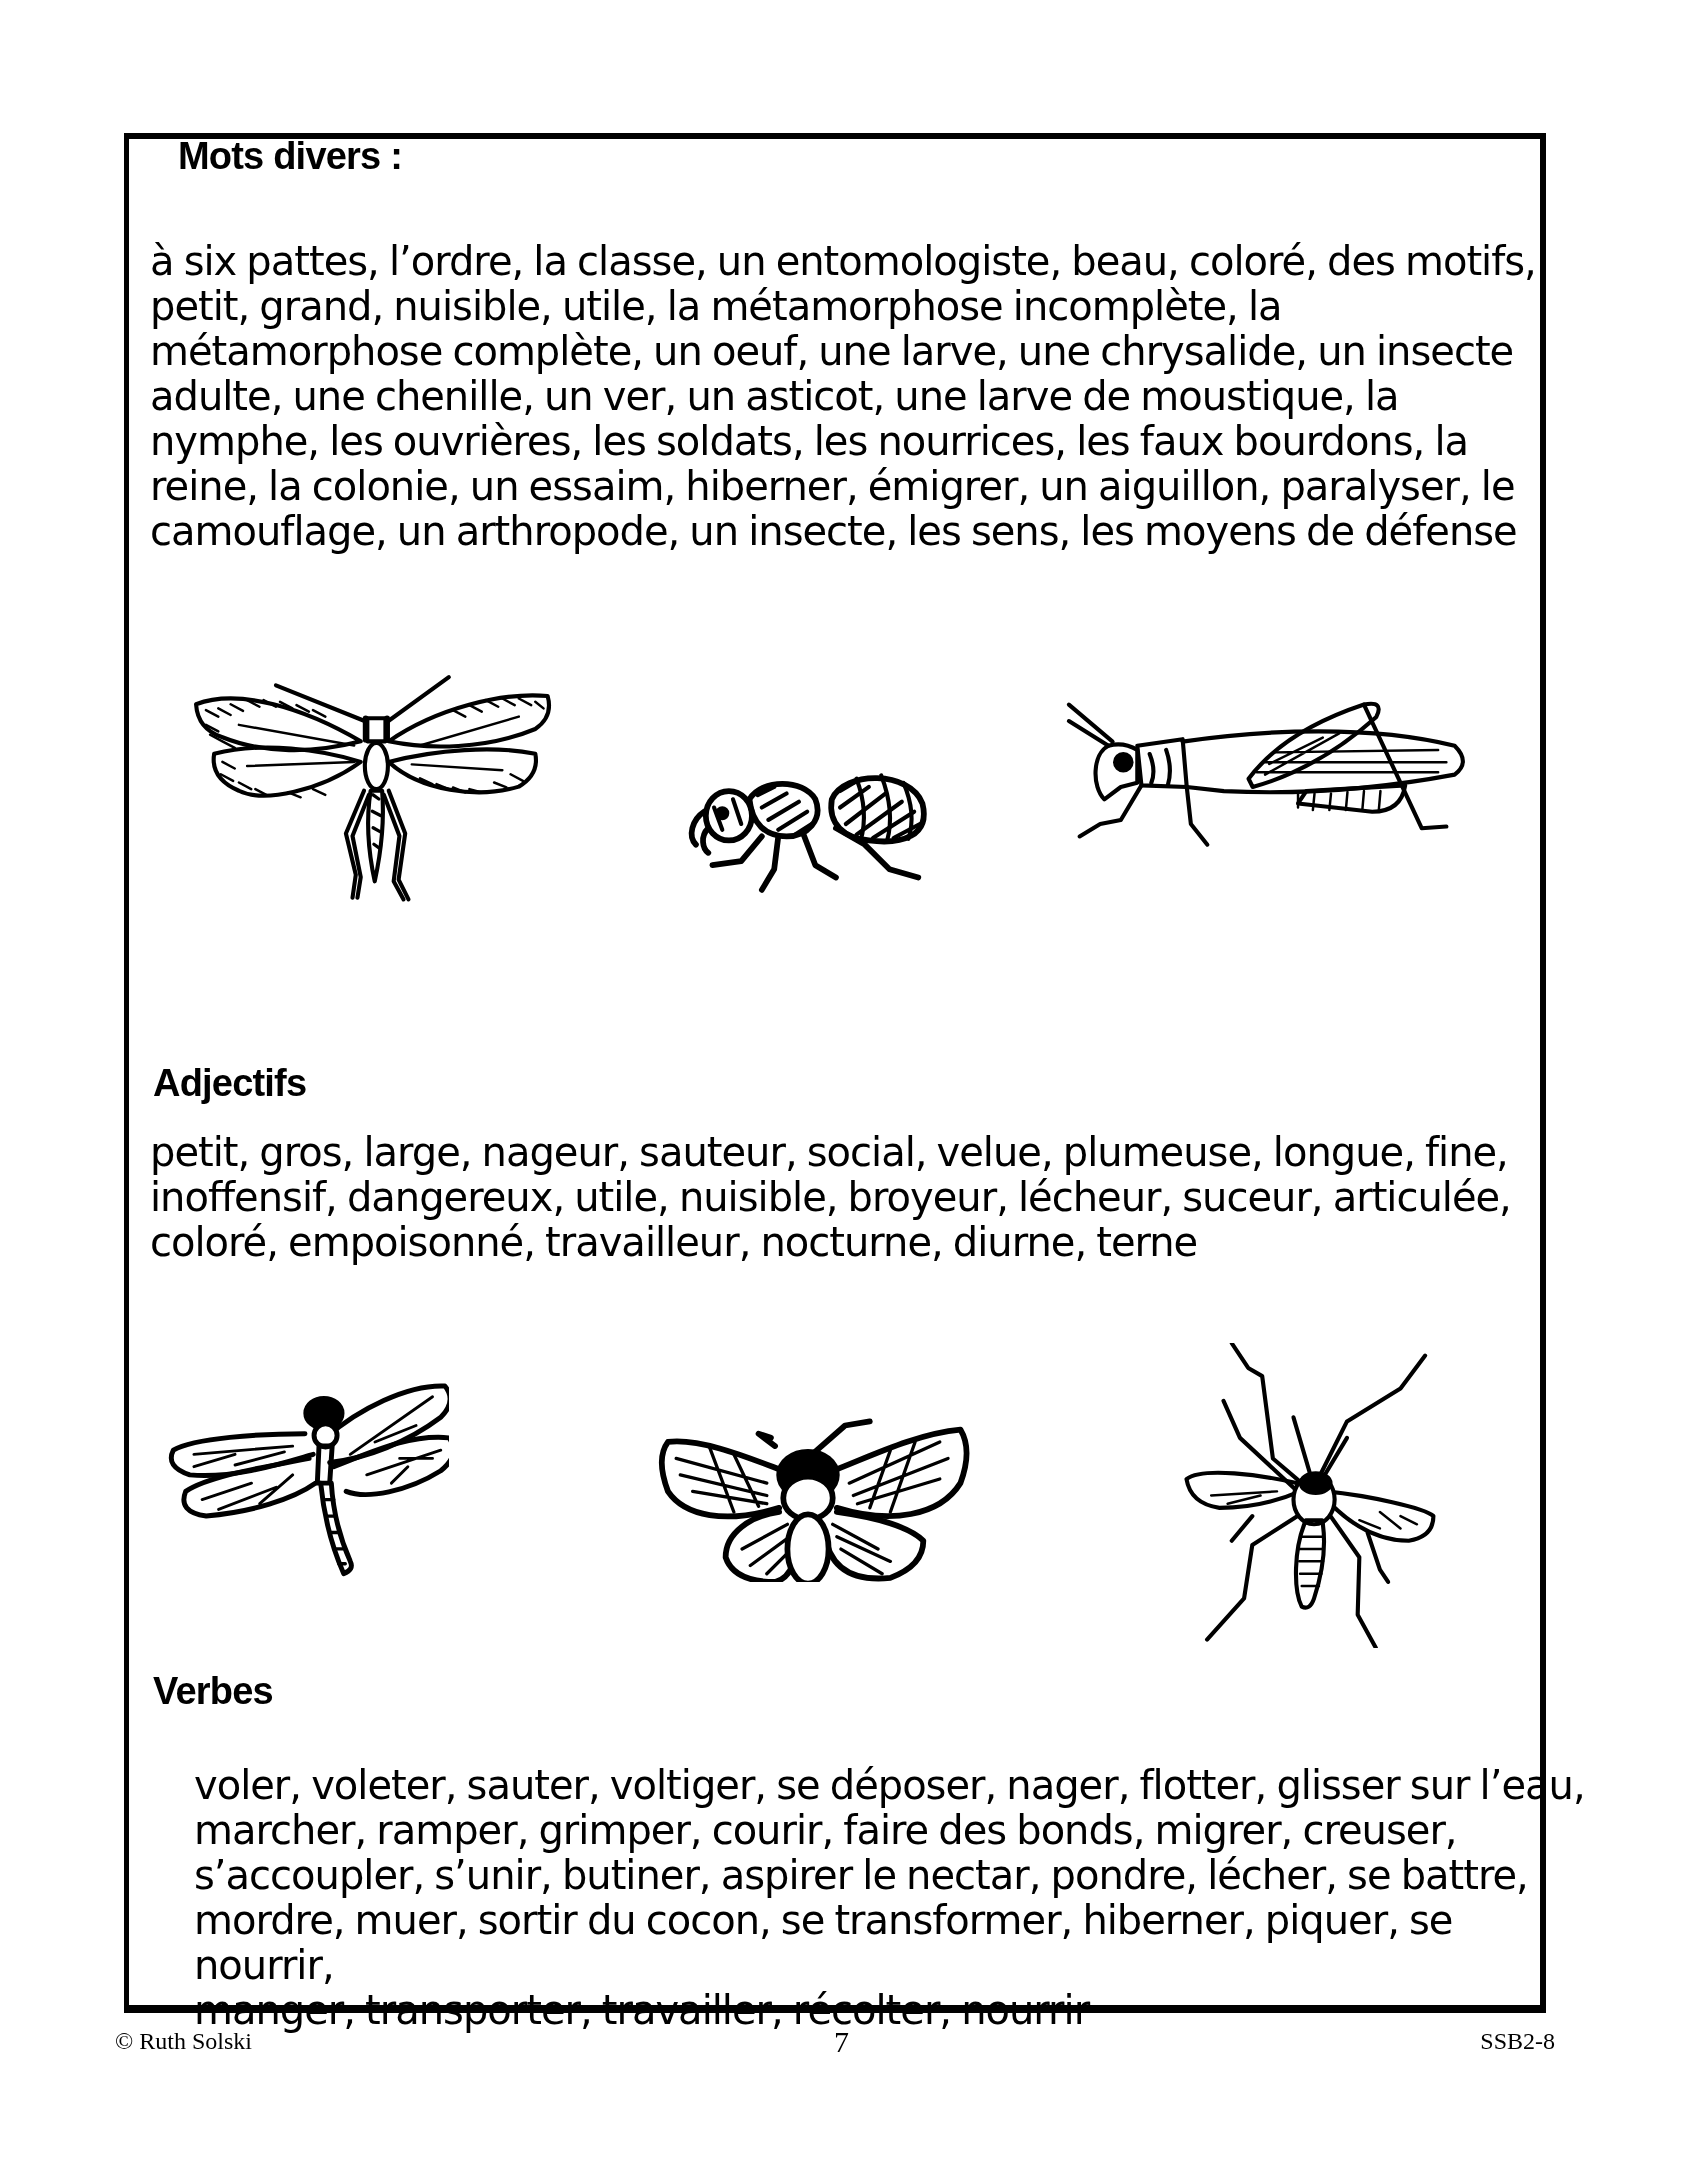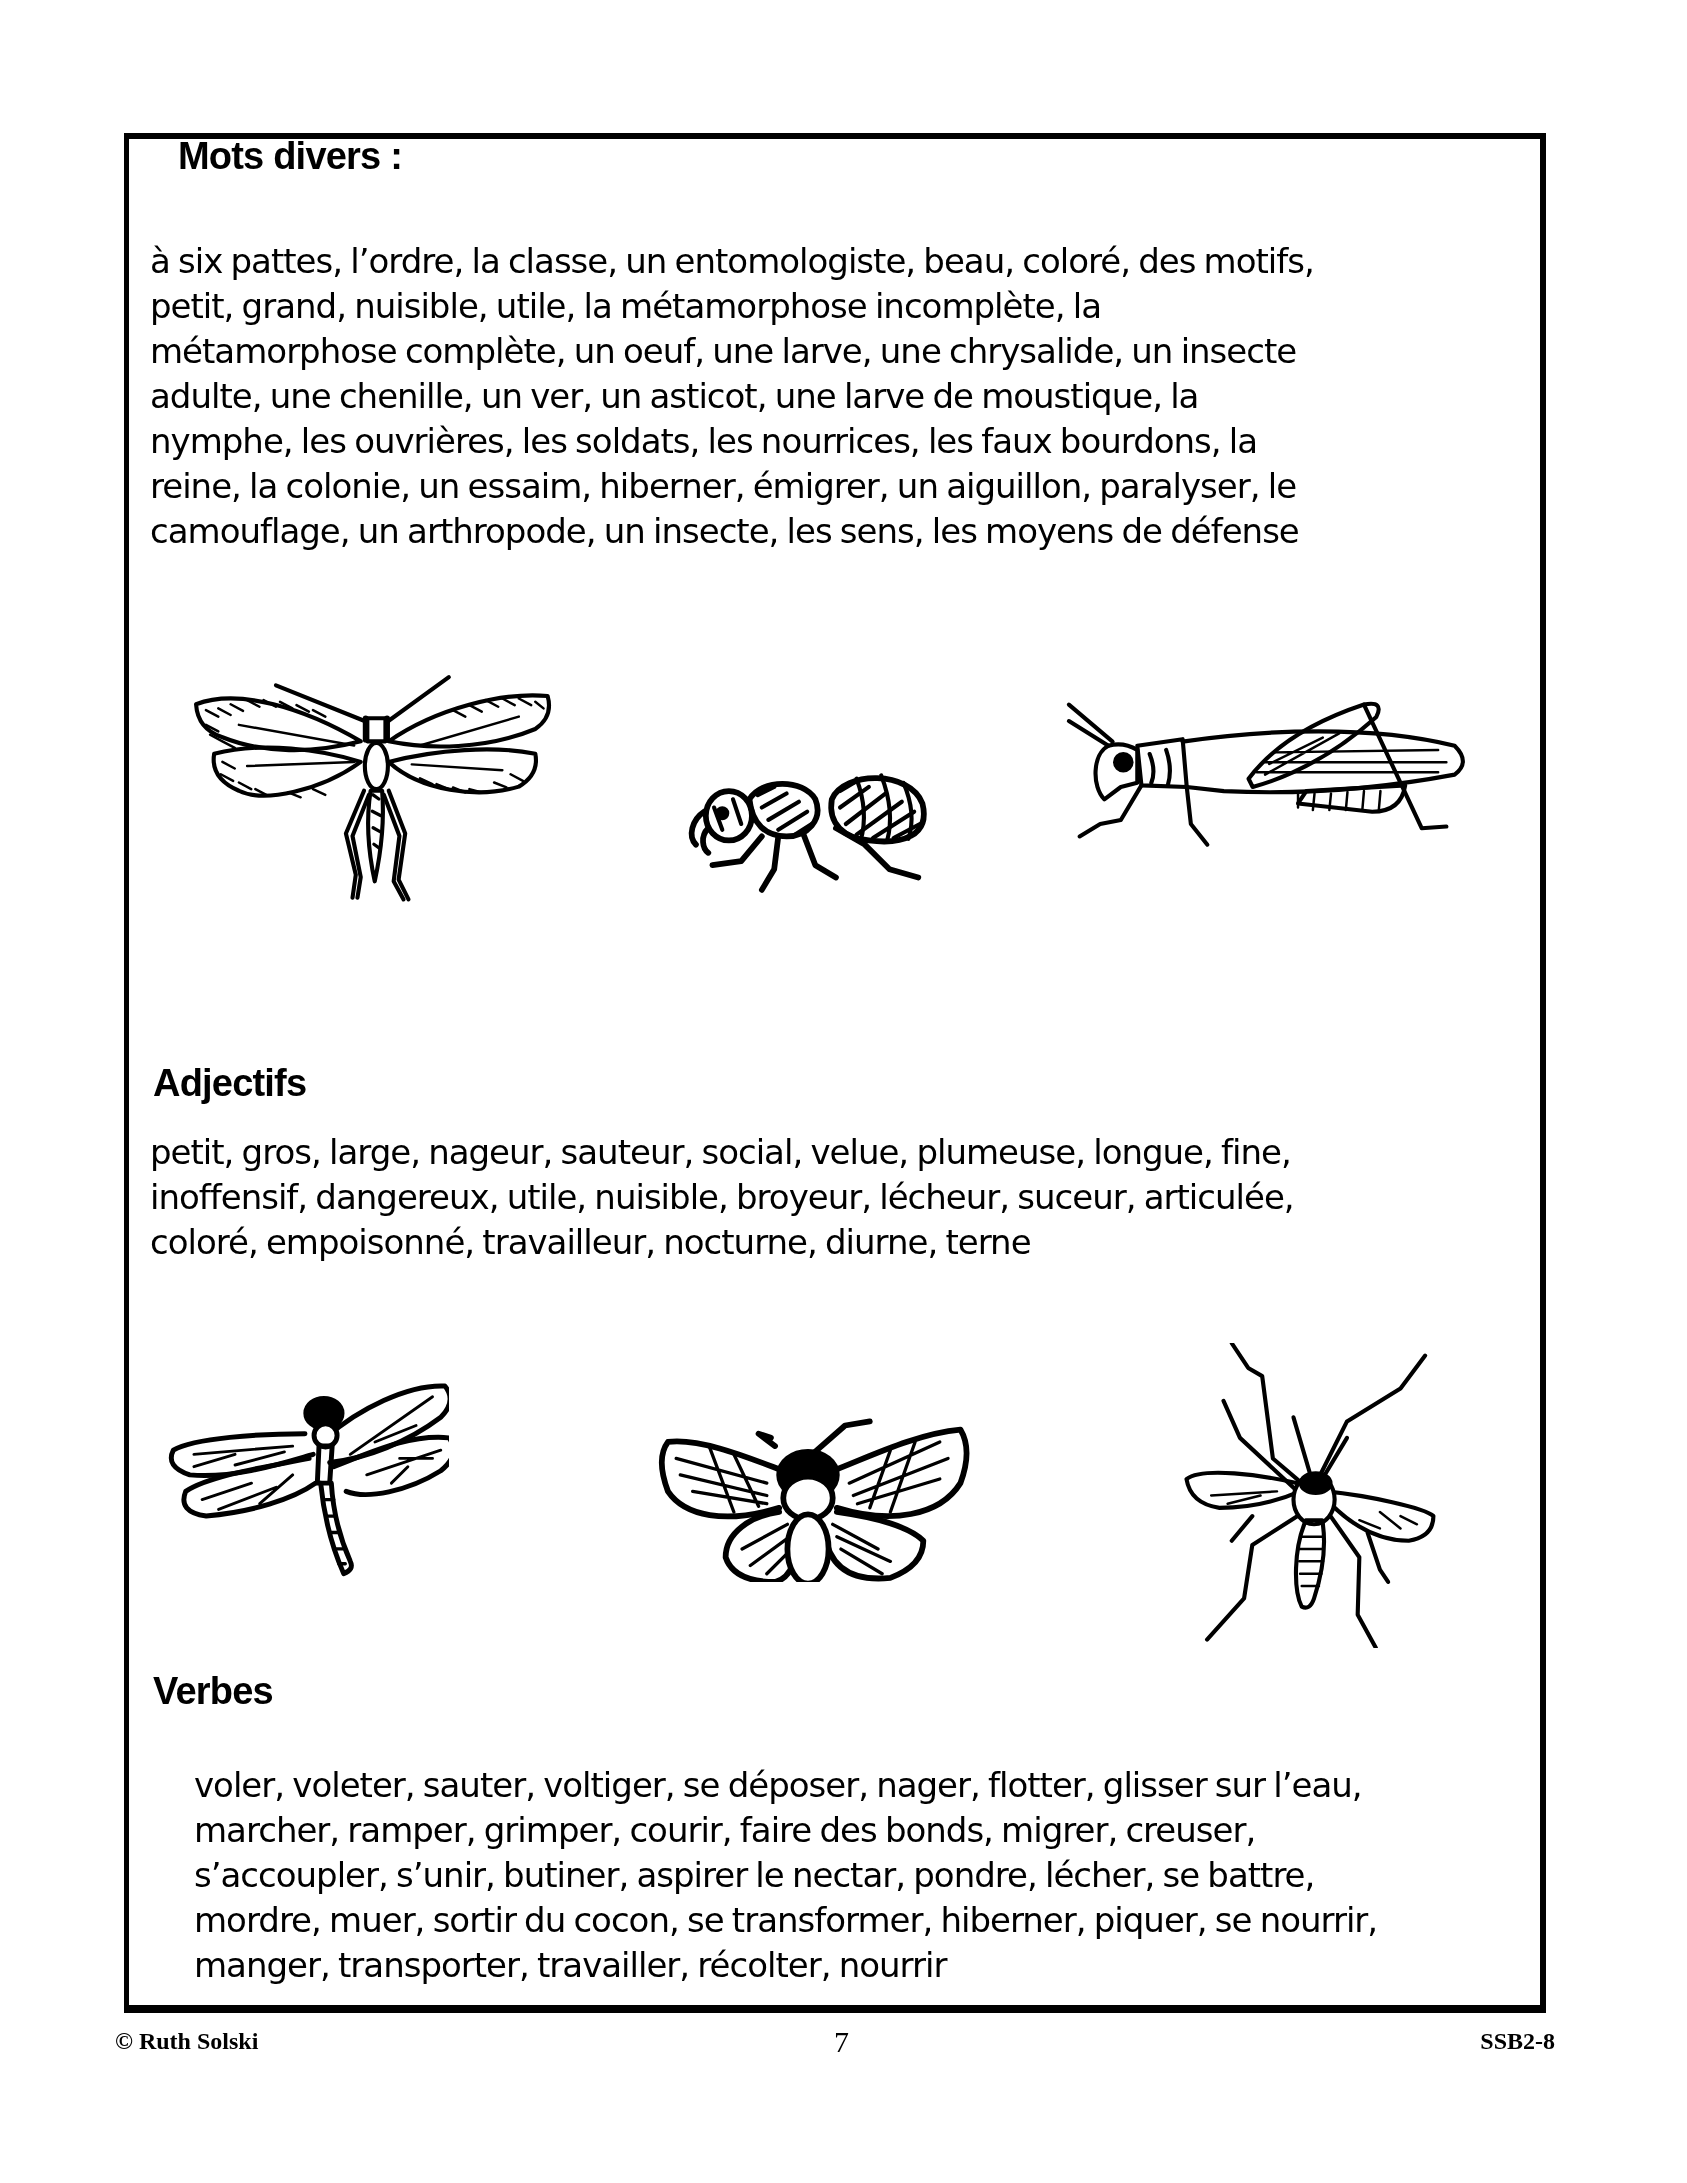--- a/index.html
+++ b/index.html
@@ -22,33 +22,33 @@
       font-size: 38px;
       letter-spacing: -0.8px;
       line-height: 46px;
       margin: 0;
     }
     .para {
       position: absolute;
       left: 150px;
       width: 1392px;
       font-family: "DejaVu Sans", sans-serif;
-      font-size: 34px;
+      font-size: 40px;
       line-height: 45px;
       letter-spacing: -1px;
       word-spacing: -1.6px;
       margin: 0;
       white-space: pre-line;
     }
     .illus { position: absolute; }
     .illus svg { width: 100%; height: 100%; display: block; }
     .footer {
       position: absolute; top: 2028px;
       font-family: "Liberation Serif", serif;
-      font-size: 24px; font-weight: bold;
+      font-size: 24px; font-weight: normal;
     }
     .pagenum { font-weight: normal; font-size: 30px; top: 2025px; }
   </style>
 </head>
 <body>
 
 <div class="frame"></div>
 
 <h2 class="heading" style="top:133px;margin-left:25px;">Mots divers :</h2>
 <p class="para" style="top:239px;">à six pattes, l’ordre, la classe, un entomologiste, beau, coloré, des motifs,

